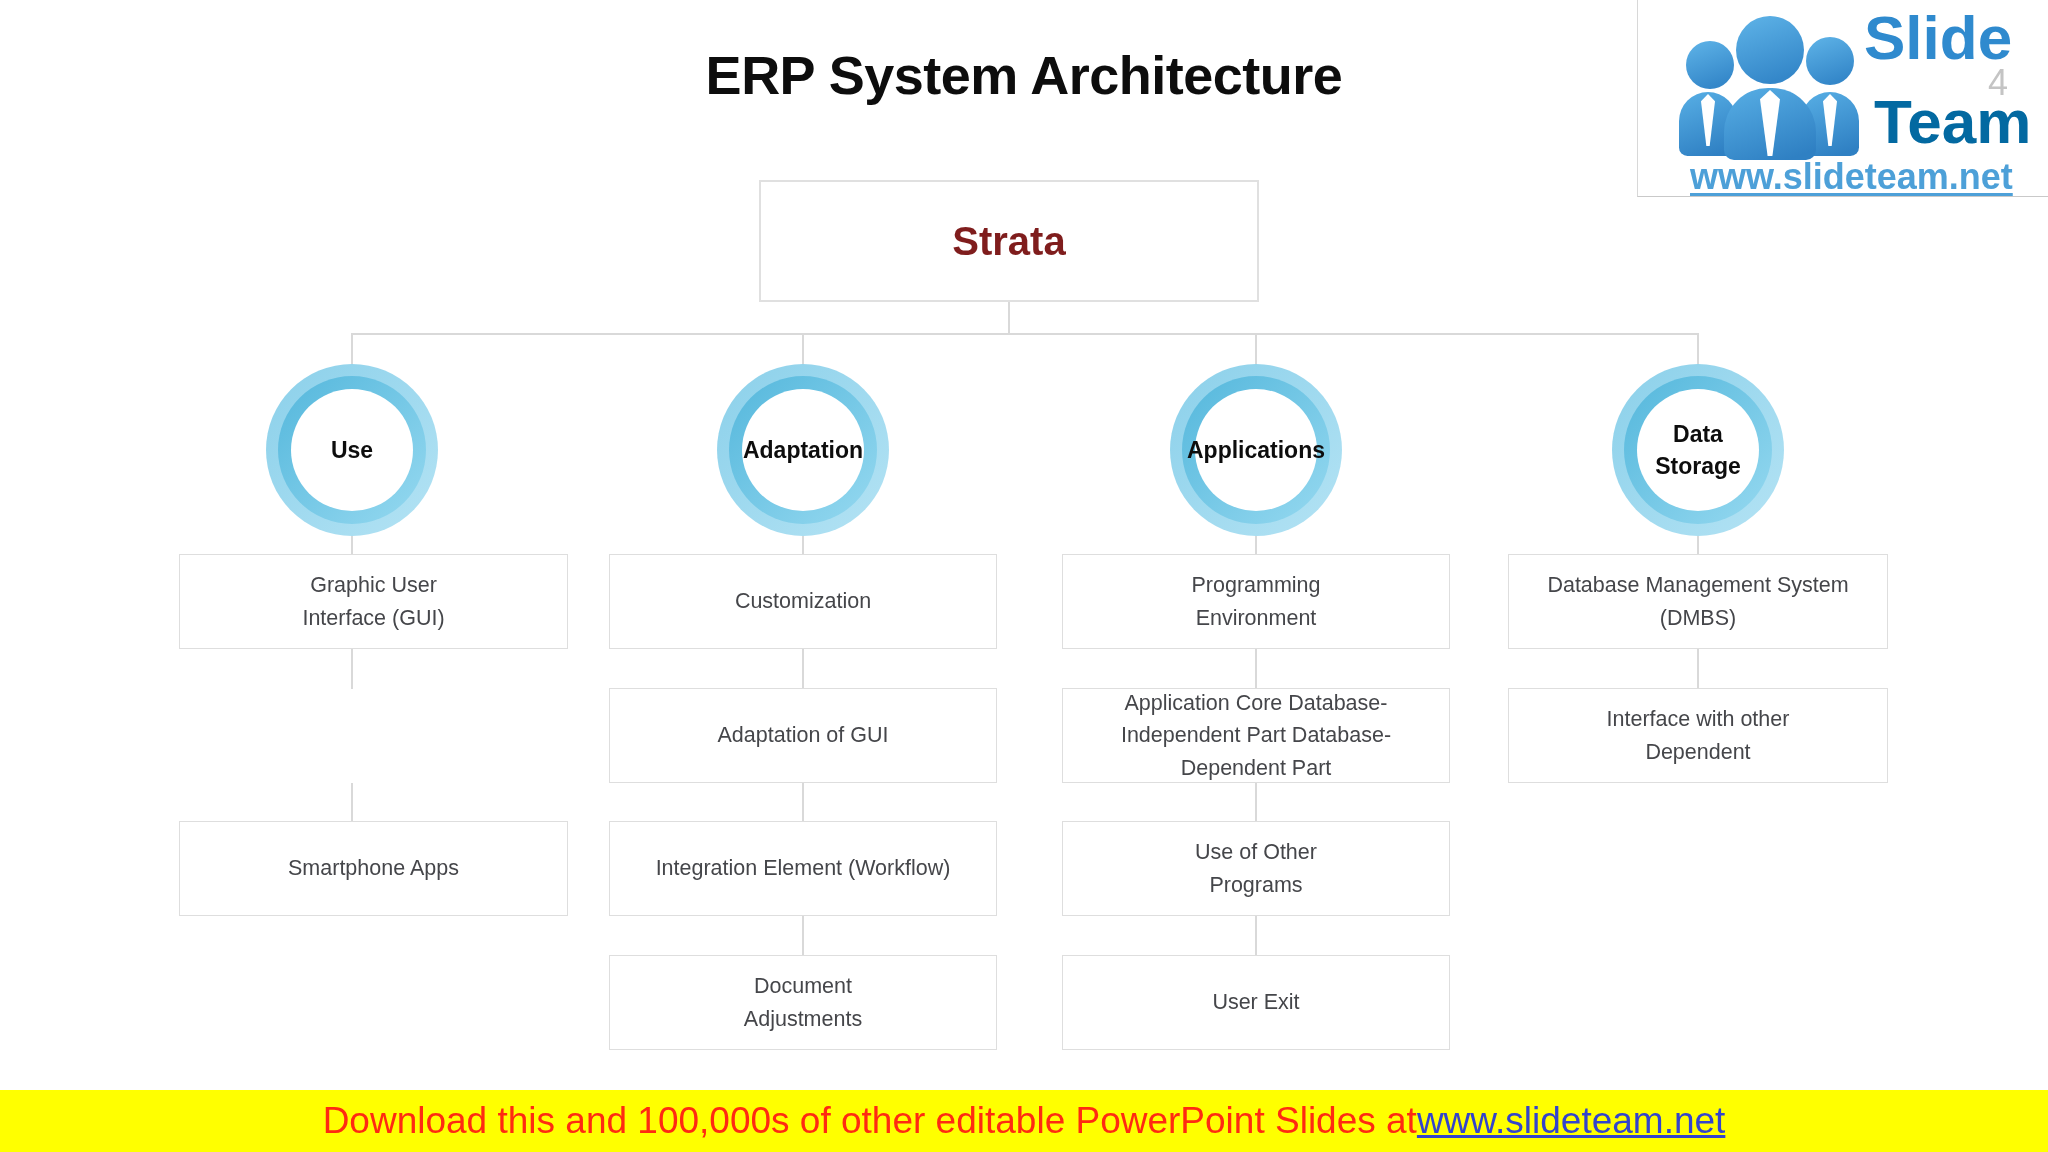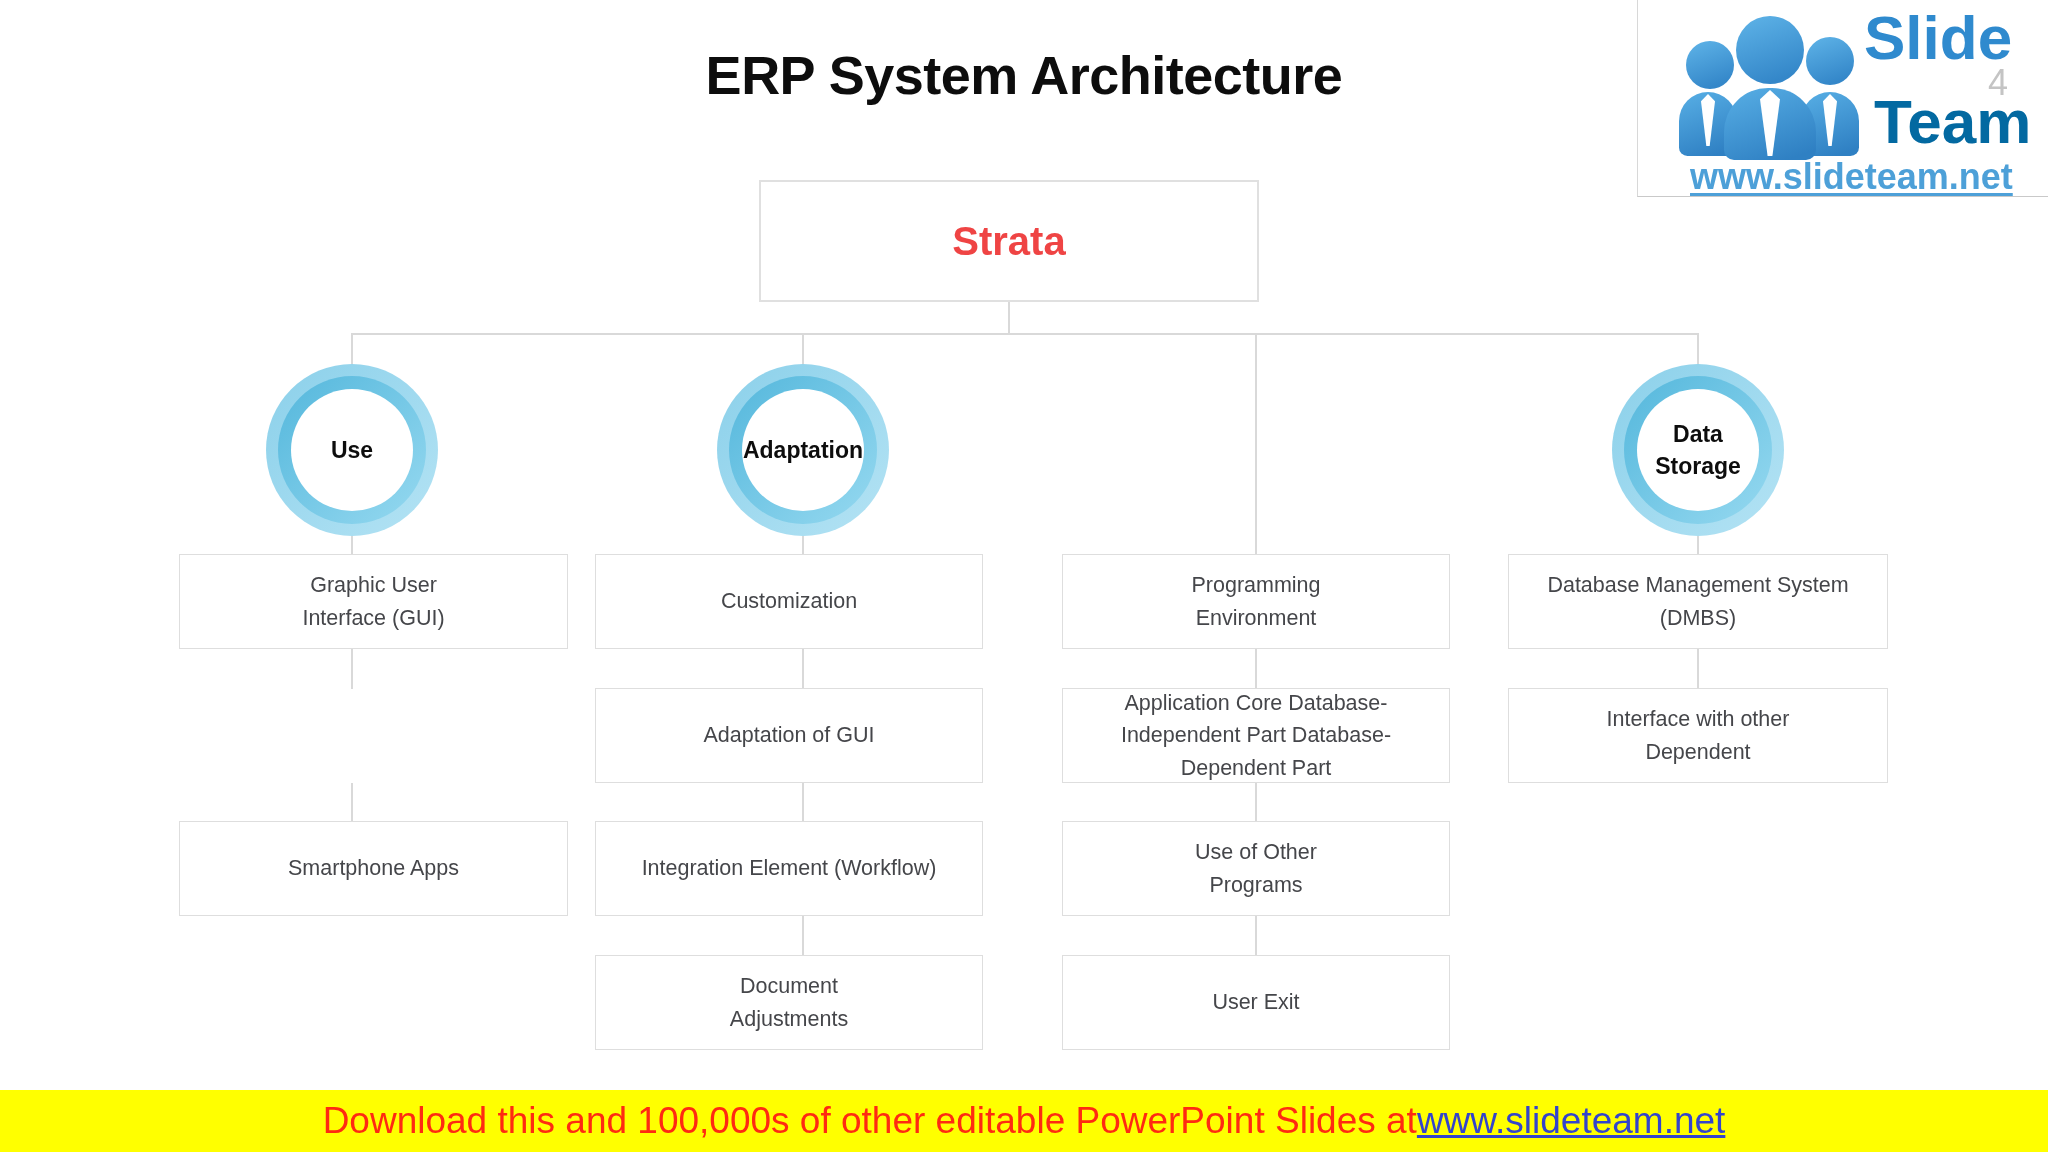--- a/index.html
+++ b/index.html
@@ -27,42 +27,42 @@
   .head{position:absolute;border-radius:50%;background:linear-gradient(160deg,#5fb4e8 0%,#3487c9 85%);}
   .torso{position:absolute;background:linear-gradient(160deg,#58afe5 0%,#2f80c3 90%);
     border-radius:34px 34px 10px 10px;}
   .tie{position:absolute;background:#ffffff;clip-path:polygon(50% 0,100% 14%,62% 100%,38% 100%,0 14%);}
   
   .root-box{
     position:absolute;left:759px;top:180px;width:500px;height:122px;background:#ffffff;
     border:2px solid #e0e0e0;box-sizing:border-box;display:flex;align-items:center;justify-content:center;
     z-index:2;
   }
-  .root-box span{font-size:40px;font-weight:700;color:#ef4444;}
+  .root-box span{font-size:40px;font-weight:700;color:#7f1d1d;}
   
   .line{position:absolute;background:#d9d9d9;z-index:1;}
   .line.v{width:2px;}
   .line.h{height:2px;}
   
   .circle{position:absolute;width:172px;height:172px;z-index:2;}
   .ring-outer{position:absolute;inset:0;border-radius:50%;
     background:linear-gradient(135deg,#8bd0ea 0%,#b4e3f4 100%);}
   .ring-inner{position:absolute;inset:12px;border-radius:50%;
     background:linear-gradient(135deg,#54b7dc 0%,#96d9f0 100%);}
   .circle-core{position:absolute;inset:25px;border-radius:50%;background:#ffffff;
     display:flex;align-items:center;justify-content:center;text-align:center;}
   .circle-core span{font-size:23px;font-weight:700;color:#0d0d0d;line-height:1.4;white-space:pre-line;}
   
   .node-box{
     position:absolute;height:95px;background:#ffffff;border:1.5px solid #dedede;box-sizing:border-box;
     display:flex;align-items:center;justify-content:center;text-align:center;z-index:2;
   }
   .node-box span{font-size:21.5px;color:#45464a;line-height:1.5;white-space:pre-line;}
   .c1{left:159px;width:389px;margin-left:20px;}
-  .c2{left:595px;width:388px;}
+  .c2{left:609px;width:388px;}
   .c3{left:1062px;width:388px;text-align:center;}
   .c4{left:1508px;width:380px;}
   .r1{top:554px;} .r2{top:688px;} .r3{top:821px;} .r4{top:955px;}
   
   .banner{
     position:absolute;left:0;top:1090px;width:2048px;height:62px;background:#ffff00;
     display:flex;align-items:center;justify-content:center;
   }
   .banner-text{font-size:37px;color:#ff2a12;text-align:right;}
   .banner-link{font-size:37px;color:#3344cc;text-decoration:underline;cursor:pointer;}
@@ -126,20 +126,27 @@
       <span>Use</span>
     </div>
   </div>
   <div class="circle" style="left:717px;top:364px;">
     <div class="ring-outer"></div>
     <div class="ring-inner"></div>
     <div class="circle-core">
       <span>Adaptation</span>
     </div>
   </div>
+  <div class="circle" style="left:1170px;top:364px;">
+    <div class="ring-outer"></div>
+    <div class="ring-inner"></div>
+    <div class="circle-core">
+      <span>Applications</span>
+    </div>
+  </div>
   <div class="circle" style="left:1612px;top:364px;">
     <div class="ring-outer"></div>
     <div class="ring-inner"></div>
     <div class="circle-core">
       <span>Data
 Storage</span>
     </div>
   </div>
 
   <div class="node-box c1 r1">

